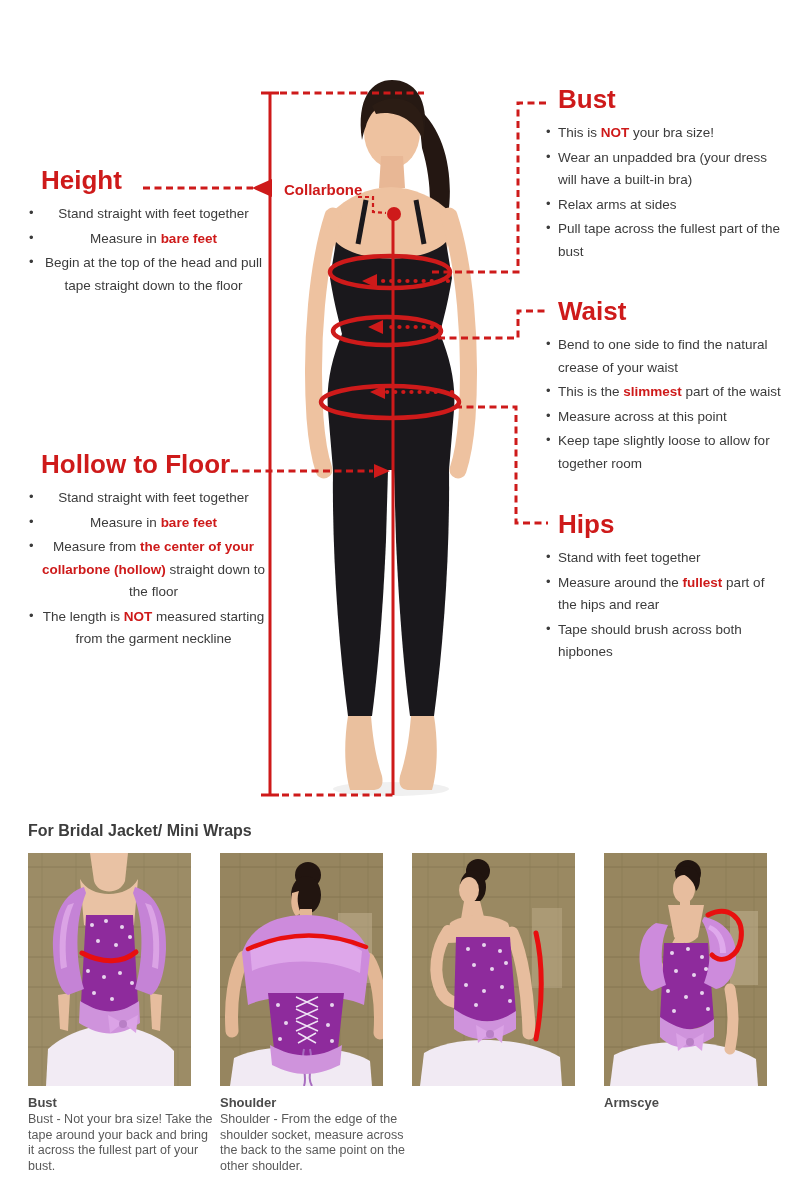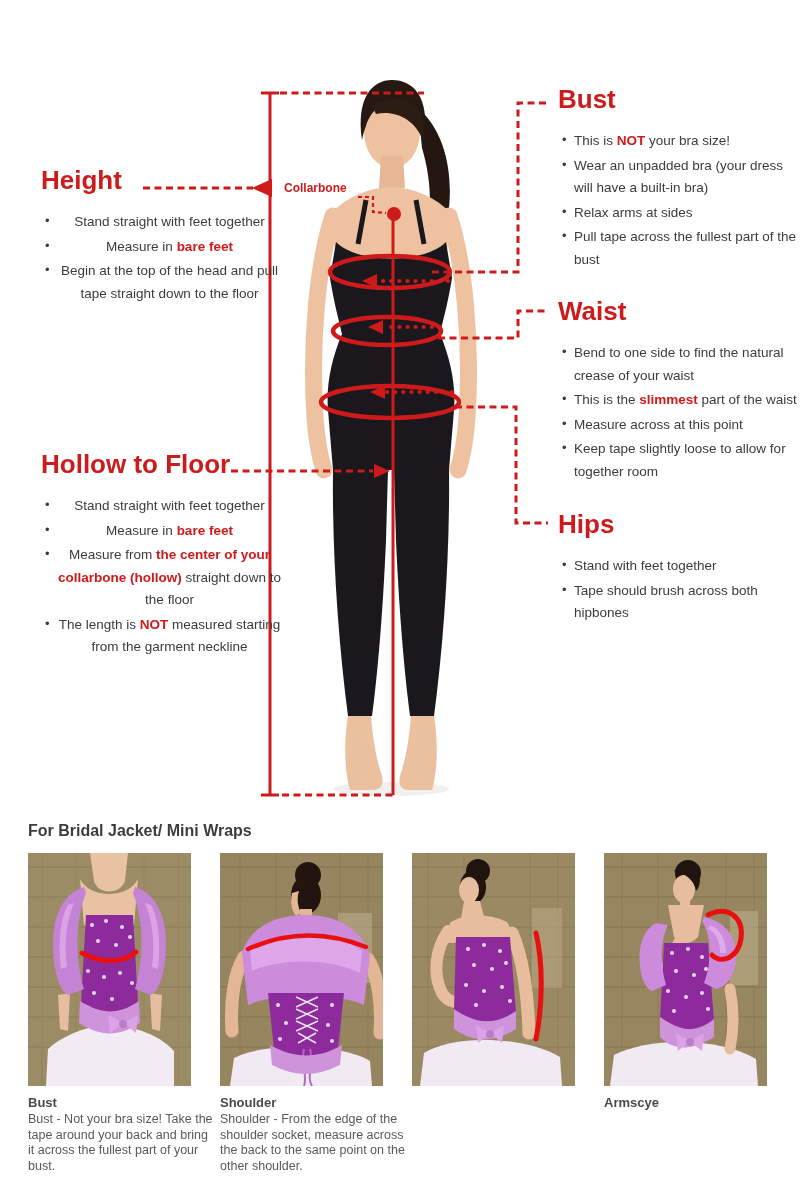--- a/index.html
+++ b/index.html
@@ -2,28 +2,28 @@
 <html><head>
 <meta charset="utf-8">
 <style>
   html,body{margin:0;padding:0;background:#fff;}
   .page{position:relative;width:800px;height:1200px;background:#ffffff;overflow:hidden;
         font-family:"Liberation Sans",sans-serif;}
   .top{position:absolute;left:0;top:0;width:800px;height:815px;}
   .fig-svg{position:absolute;left:0;top:0;}
   .block{position:absolute;}
   .block h2{color:#ce1a1a;font-size:26px;line-height:30px;font-weight:bold;margin:0 0 8px 13px;}
-  .block ul{list-style:none;margin:16px;padding:0;}
+  .block ul{list-style:none;margin:0;padding:0;}
   .block.left ul{width:238px;text-align:center;}
   .block.right ul{width:237px;}
   .block li{position:relative;padding-left:13px;font-size:13.5px;line-height:22.5px;
             color:#3b3b3b;margin-bottom:2px;}
   .block li::before{content:"\2022";position:absolute;left:1px;top:-1px;color:#3b3b3b;font-size:13px;}
   .red{color:#ce1a1a;font-weight:bold;}
-  .collarbone{position:absolute;left:284px;top:181px;color:#ce1a1a;font-weight:bold;font-size:12px;}
+  .collarbone{position:absolute;left:284px;top:181px;color:#ce1a1a;font-weight:bold;font-size:15px;}
   .bottom{position:absolute;left:0;top:815px;width:684px;}
   .bottom h3{margin:7px 0 13px 28px;font-size:16px;line-height:18px;color:#3d3d3d;font-weight:bold;}
   .photo-row{display:flex;margin-left:28px;}
   .photo-col{width:163px;margin:0 29px 0 0;}
   .photo-col svg{display:block;}
   figcaption{width:186px;}
   .cap-title{font-weight:bold;font-size:13px;color:#4a4a4a;margin-top:9px;line-height:16px;}
   .cap-text{font-size:12.5px;line-height:15.5px;color:#595959;margin-top:1px;}
 </style>
 </head>
@@ -139,20 +139,21 @@
           <li><span>This is the </span><span class="red">slimmest</span><span> part of the waist</span></li>
           <li><span>Measure across at this point</span></li>
           <li><span>Keep tape slightly loose to allow for together room</span></li>
         </ul>
     </div>
 
     <div class="block right" style="left:545px;top:509px;">
       <h2>Hips</h2>
       <ul>
           <li><span>Stand with feet together</span></li>
+          <li><span>Measure around the </span><span class="red">fullest</span><span> part of the hips and rear</span></li>
           <li><span>Tape should brush across both hipbones</span></li>
         </ul>
     </div>
   </section>
 
   <section class="bottom">
     <h3>For Bridal Jacket/ Mini Wraps</h3>
 
     <div class="photo-row">
 

